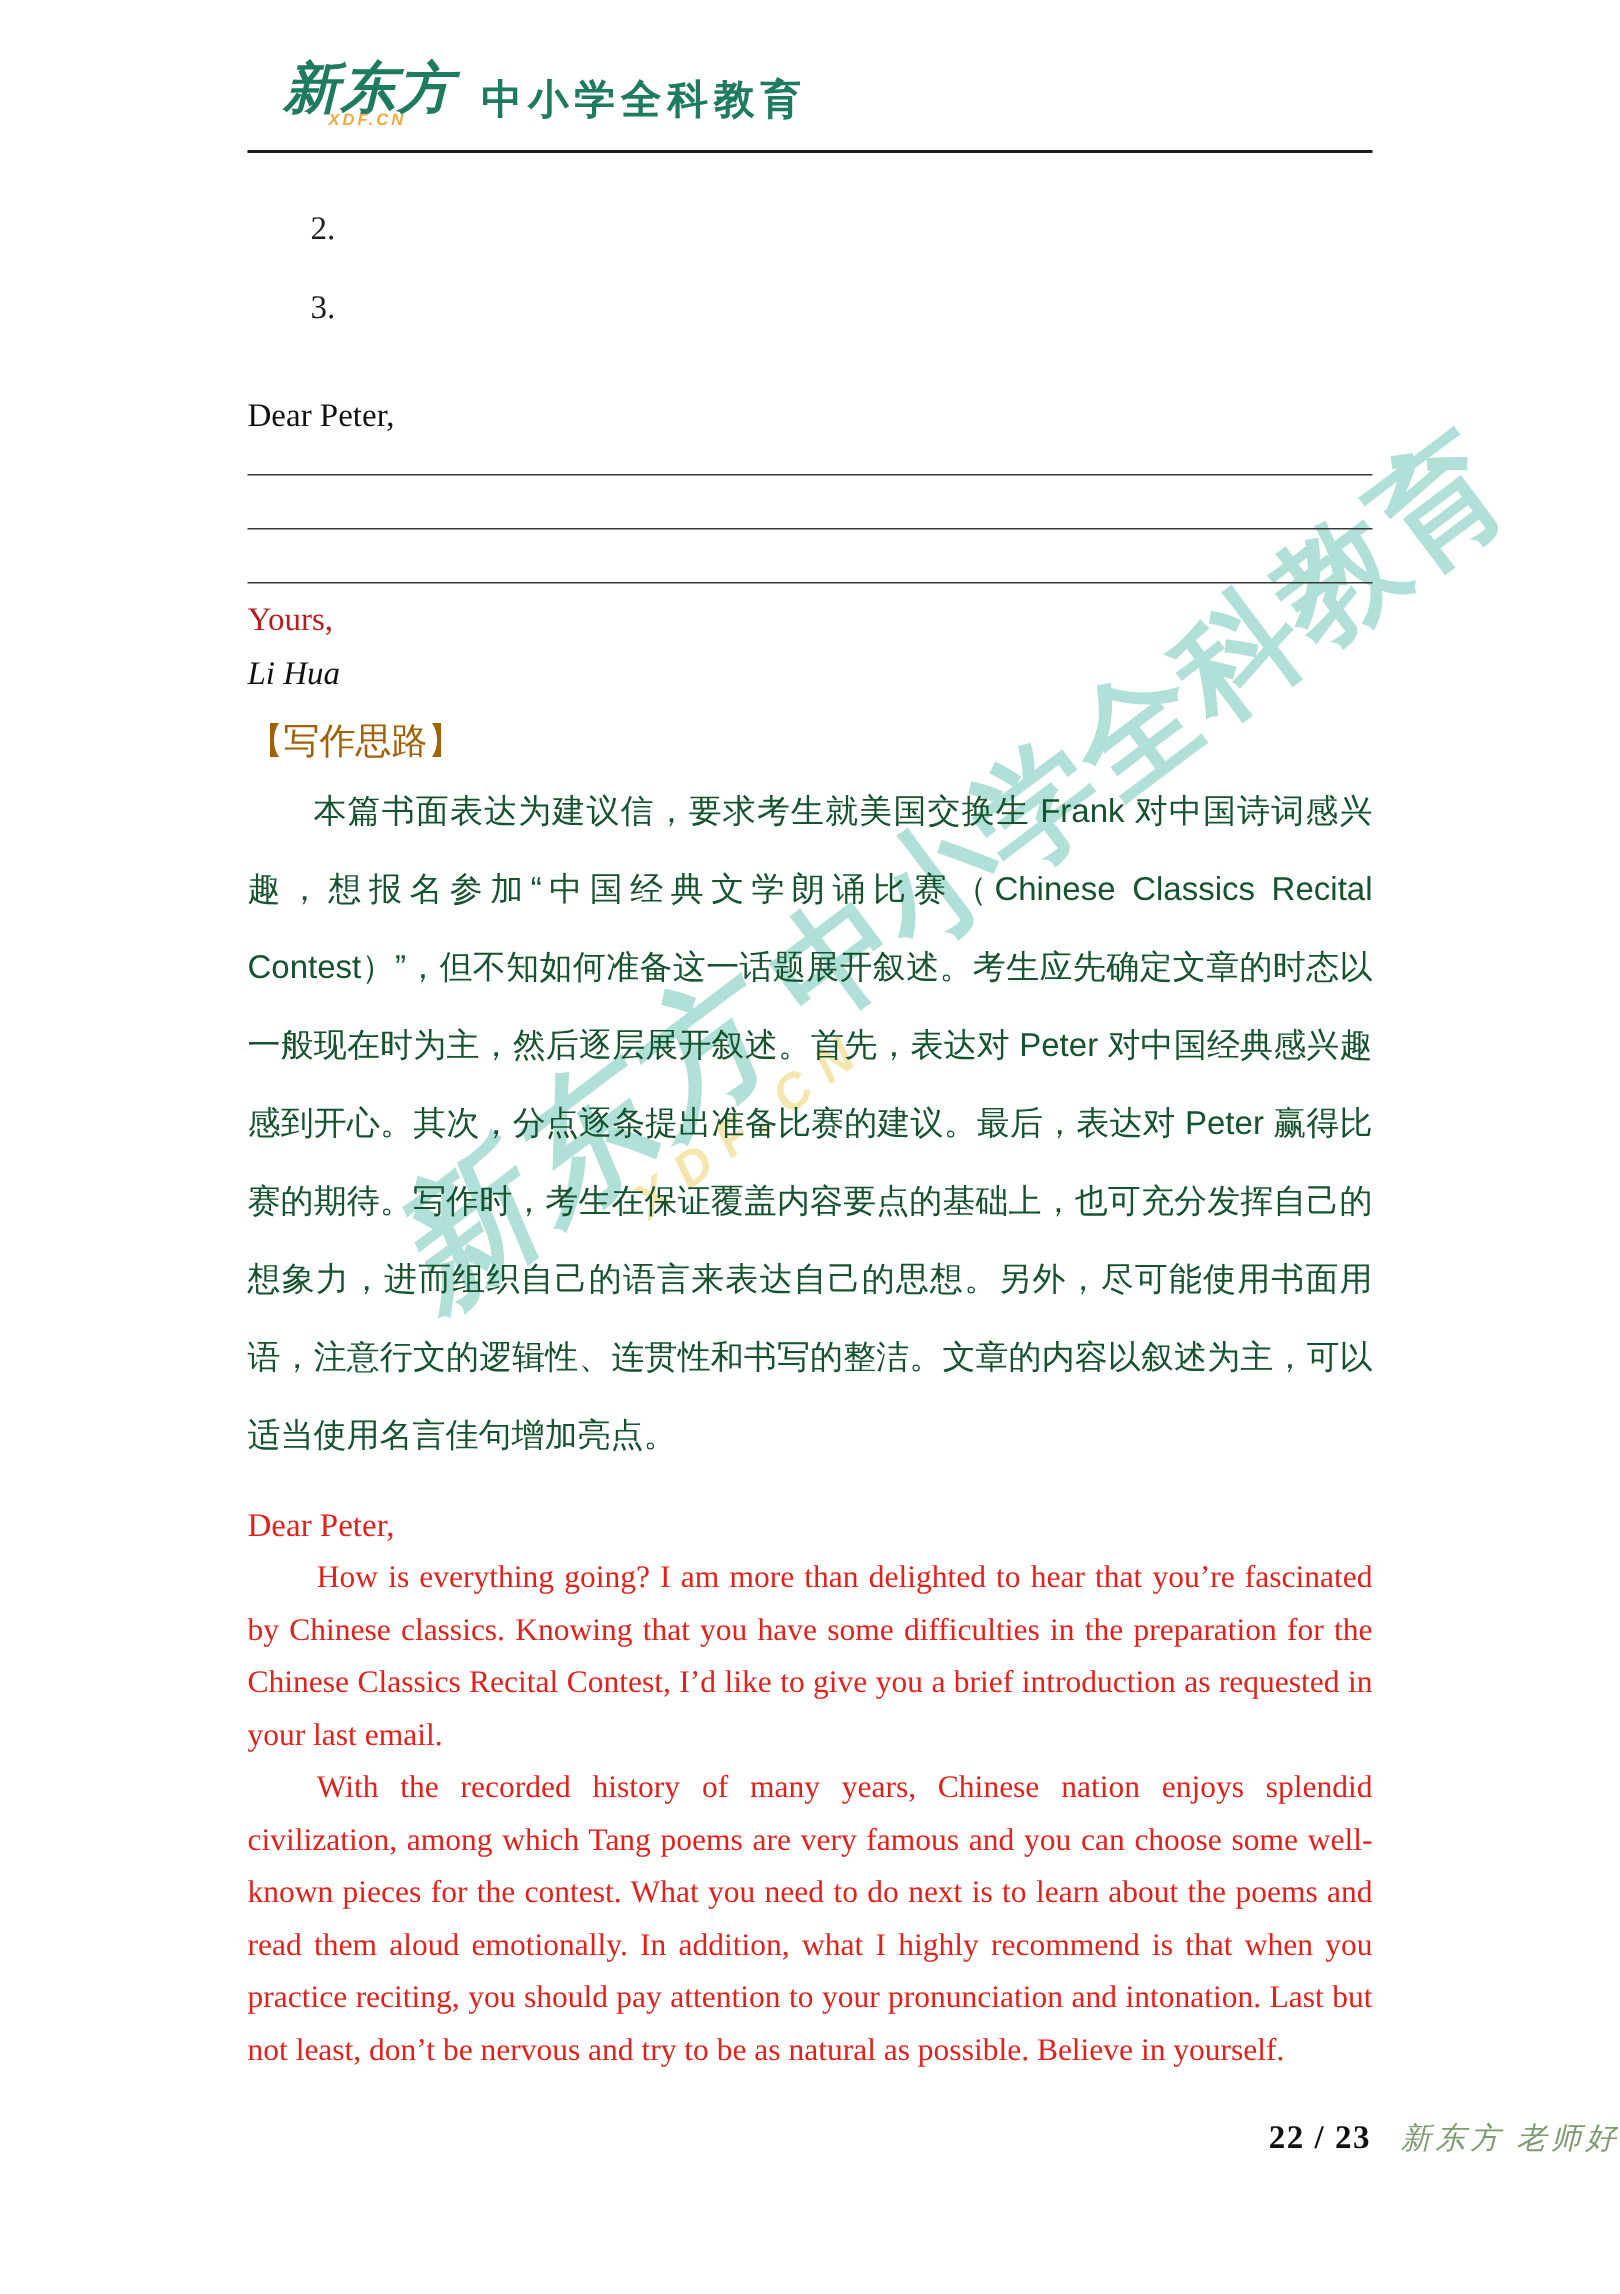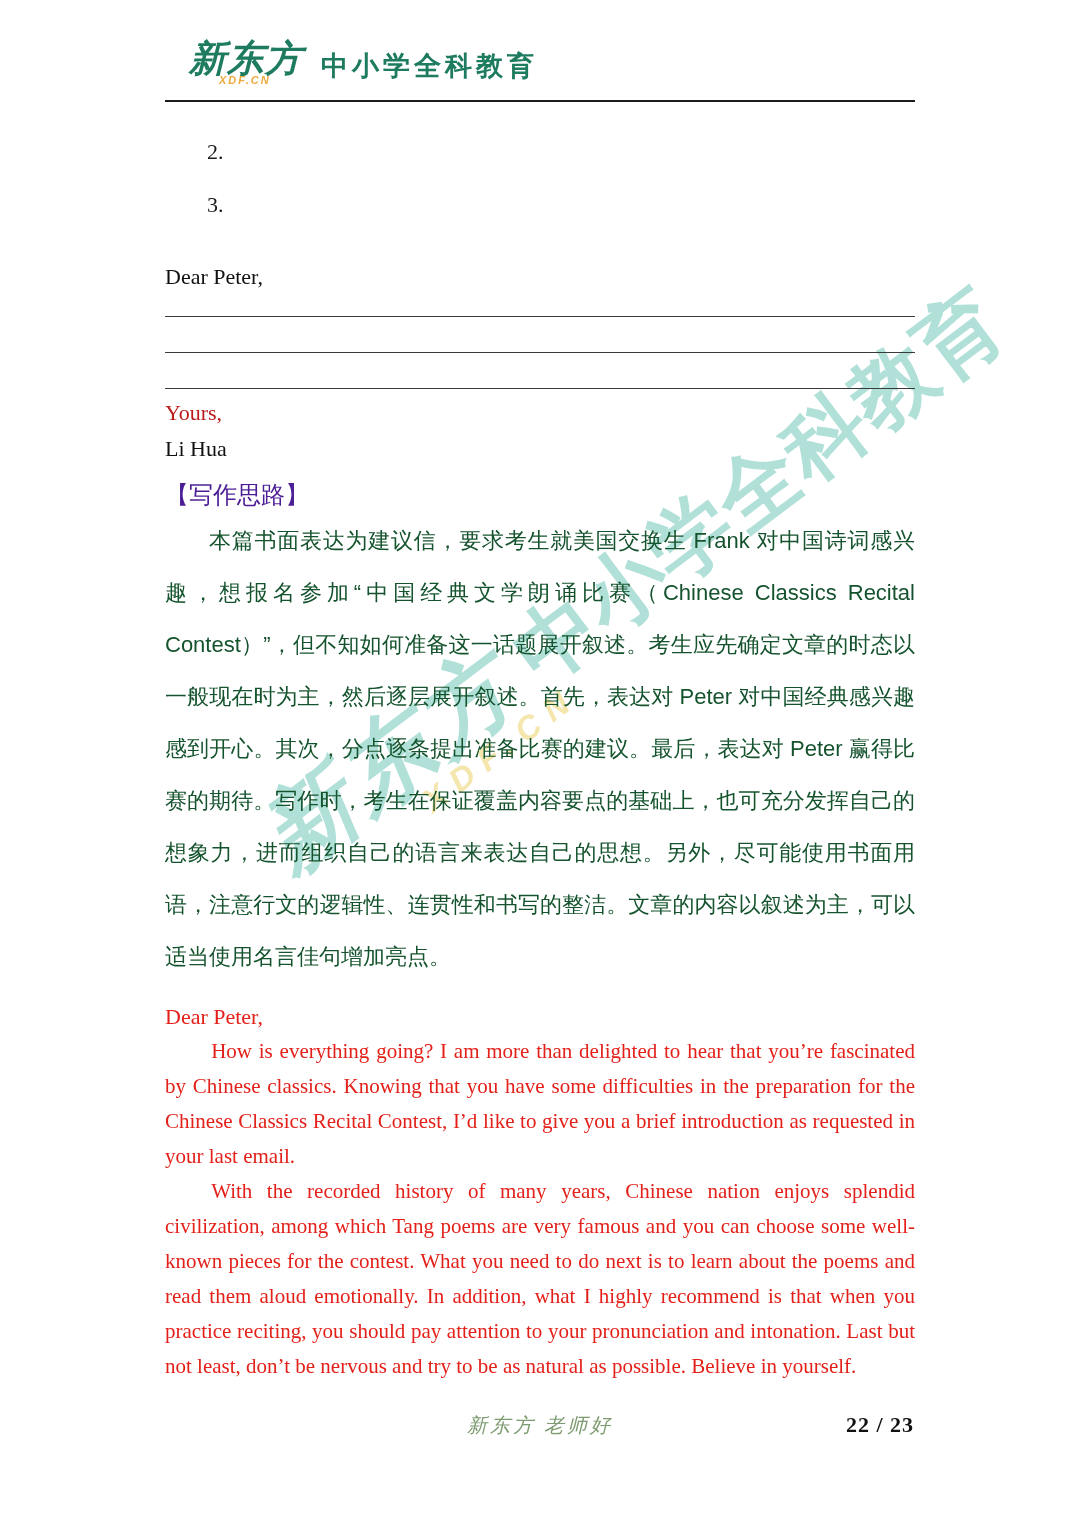--- a/index.html
+++ b/index.html
@@ -22,38 +22,38 @@
   .instruction { display:flex; padding-left:42px; font-size:22px; line-height:28px; }
   .instruction.first { margin-top:36px; }
   .instruction.second { margin-top:25px; }
   .item-number { width:27px; flex:none; font-family:"Liberation Serif", serif; }
 
   
   .letter-salutation { margin-top:44px; font-family:"Liberation Serif", serif; font-size:22px; line-height:28px; color:#111; }
   .blank-line { border-bottom:1.6px solid #3a3a3a; height:35px; }
   .blank-line.first { height:25px; }
   .letter-closing  { margin-top:10px; font-family:"Liberation Serif", serif; font-size:22px; line-height:28px; color:#b91c1c; }
-  .letter-signature{ margin-top:8px;  font-family:"Liberation Serif", serif; font-size:22px; line-height:28px; color:#111; }
+  .letter-signature{ margin-top:8px;  font-family:"Liberation Serif", serif; font-size:22px; line-height:28px; color:#111;font-style:italic; }
 
   
-  .section-title { margin-top:17px; font-size:24px; line-height:30px; color:#4c1d95; }
+  .section-title { margin-top:17px; font-size:24px; line-height:30px; color:#a16207; }
   .guide-paragraph {
     margin-top:5px; font-size:22px; line-height:52px; color:#14532d;
     text-align:justify; text-indent:2em;
   }
   .essay-salutation { margin-top:16px; font-family:"Liberation Serif", serif; font-size:22px; line-height:35px; color:#e32019; }
   .essay-paragraph {
     margin:0; font-family:"Liberation Serif", serif; font-size:21px; line-height:35px;
     color:#e32019; text-align:justify; text-indent:2.2em;
   }
 
   
   .footer { position:absolute; z-index:2; left:0; top:1412px; width:100%; height:34px; }
   .footer-slogan {
-    text-align:center; font-family:"Liberation Serif", serif; font-style:italic;
+    text-align:right; font-family:"Liberation Serif", serif; font-style:italic;
     font-size:20px; letter-spacing:3px; color:#7d9b70;
   }
   .page-number {
     position:absolute; right:166px; top:0; font-family:"Liberation Serif", serif;
     font-weight:bold; font-size:22px; color:#111; letter-spacing:1px;
   }
 
   
   .watermark {
     position:absolute; z-index:1; left:235px; top:800px;

